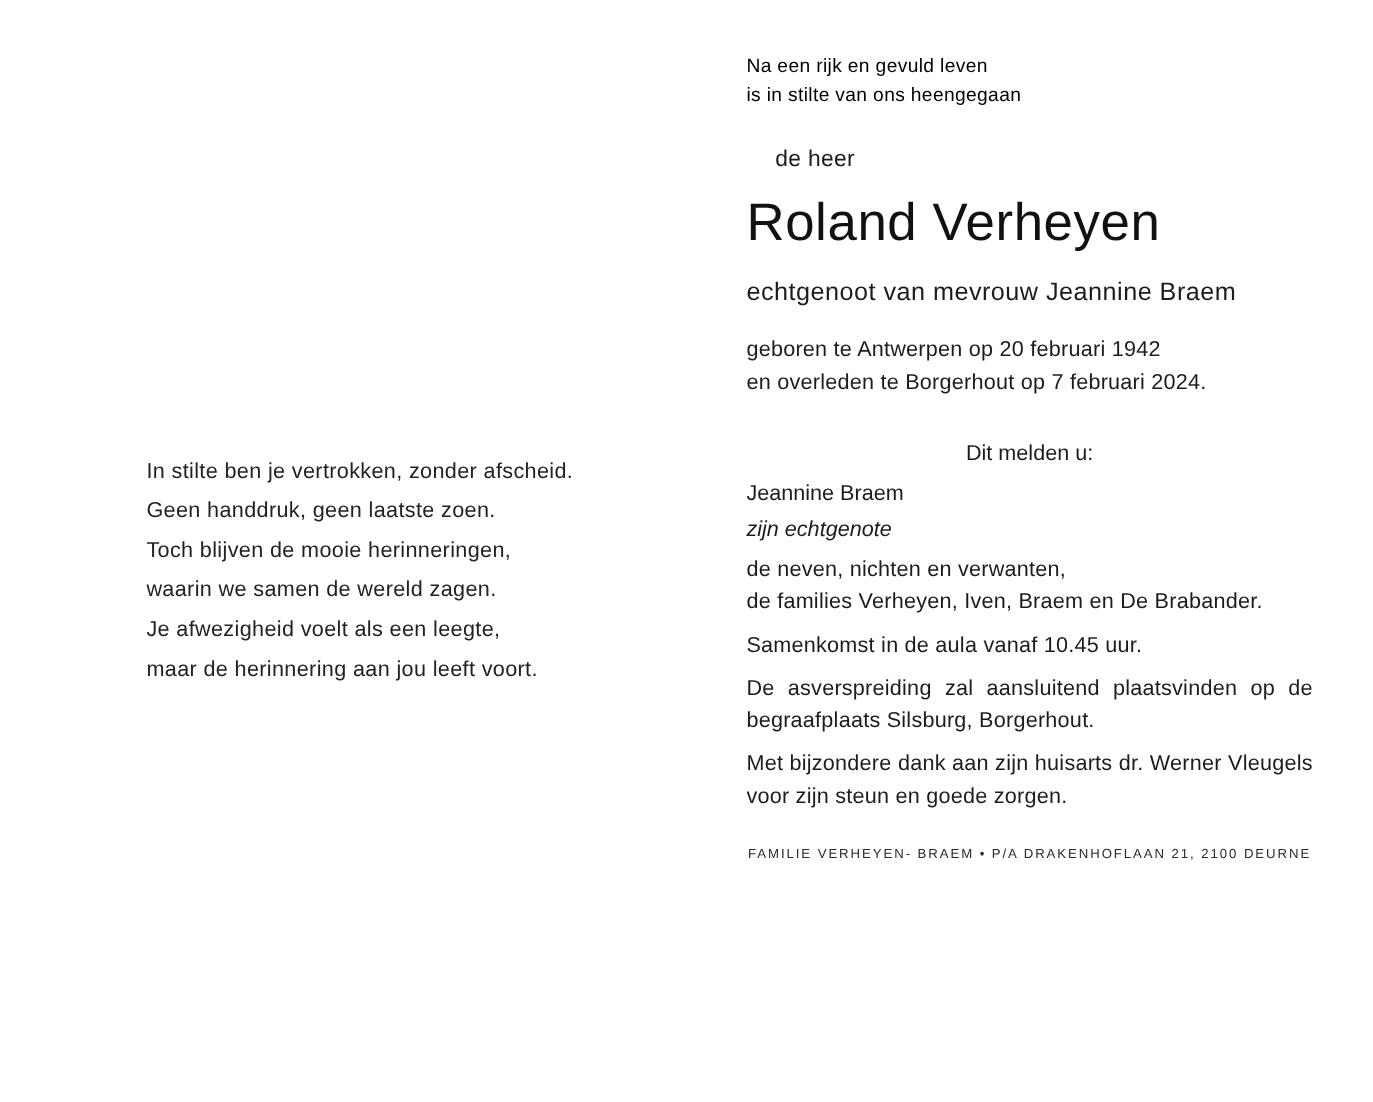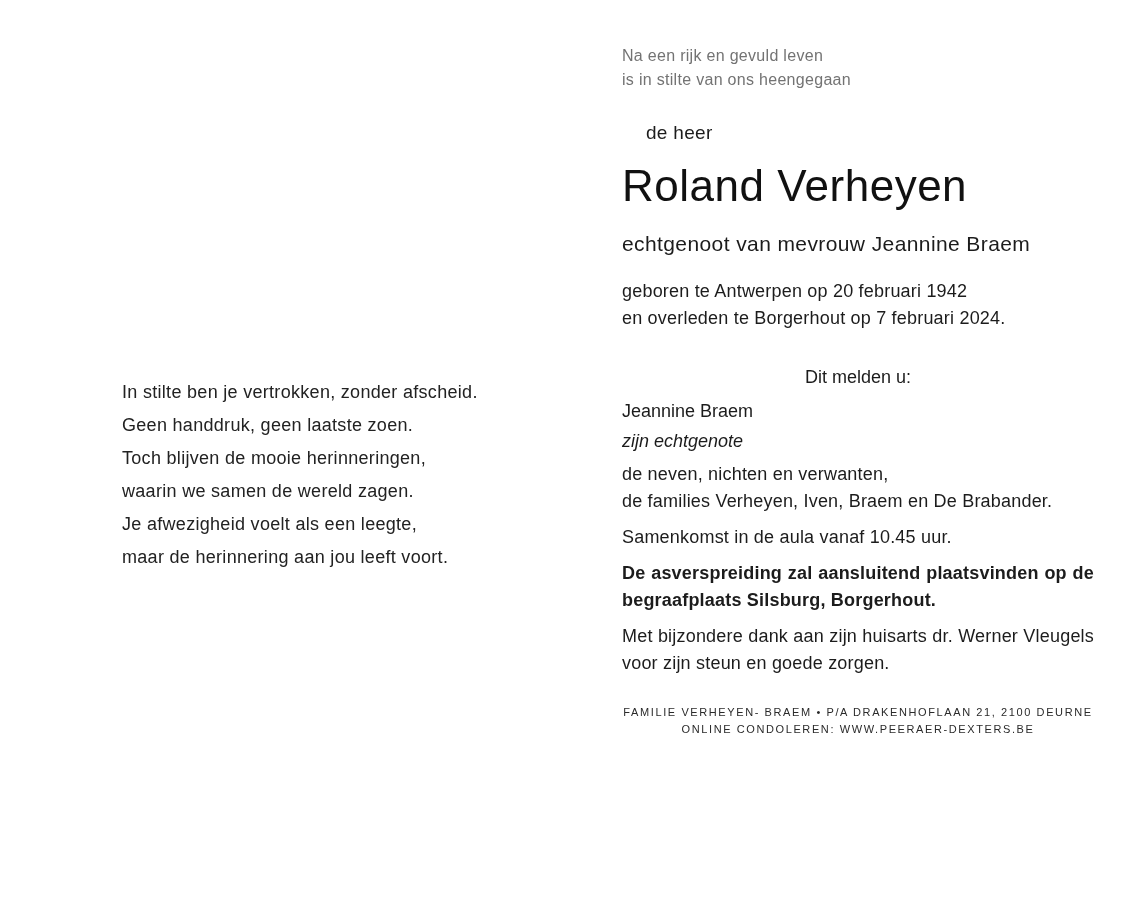--- a/index.html
+++ b/index.html
@@ -36,21 +36,21 @@
   .announcement-col {
     position: absolute;
     left: 622px;
     top: 44px;
     width: 472px;
   }
   .intro-line {
     font-size: 16px;
     line-height: 24px;
     letter-spacing: 0.3px;
-    color: #737373;
+    color: #000000;
   }
   .salutation {
     margin-top: 28px;
     font-size: 19px;
     line-height: 26px;
     letter-spacing: 0.3px;
     margin-left: 24px;
   }
   .deceased-name {
     margin-top: 14px;
@@ -108,21 +108,21 @@
     text-align: justify;
   }
   .invitation { margin-top: 40px; }
   .invitation .bold-part { font-weight: bold; }
   .gathering {
     margin-top: 9px;
     font-size: 18px;
     line-height: 27px;
     letter-spacing: 0.2px;
   }
-  .ash-par { margin-top: 9px; font-weight: bold; }
+  .ash-par { margin-top: 9px; }
   .thanks-par { margin-top: 9px; }
 
   
   .footer {
     margin-top: 27px;
     text-align: center;
   }
   .footer-line {
     font-size: 11px;
     line-height: 17px;
@@ -177,18 +177,17 @@
 
 
     <div class="gathering">Samenkomst in de aula vanaf 10.45 uur.</div>
 
     <div class="body-par ash-par">De asverspreiding zal aansluitend plaatsvinden op de begraafplaats Silsburg, Borgerhout.</div>
 
     <div class="body-par thanks-par">Met bijzondere dank aan zijn huisarts dr. Werner Vleugels voor zijn steun en goede zorgen.</div>
 
     <div class="footer">
       <div class="footer-line">FAMILIE VERHEYEN- BRAEM • P/A DRAKENHOFLAAN 21, 2100 DEURNE</div>
-      <div class="footer-line">ONLINE CONDOLEREN: WWW.PEERAER-DEXTERS.BE</div>
     </div>
 
   </div>
 
 </div>
 
 </body></html>

